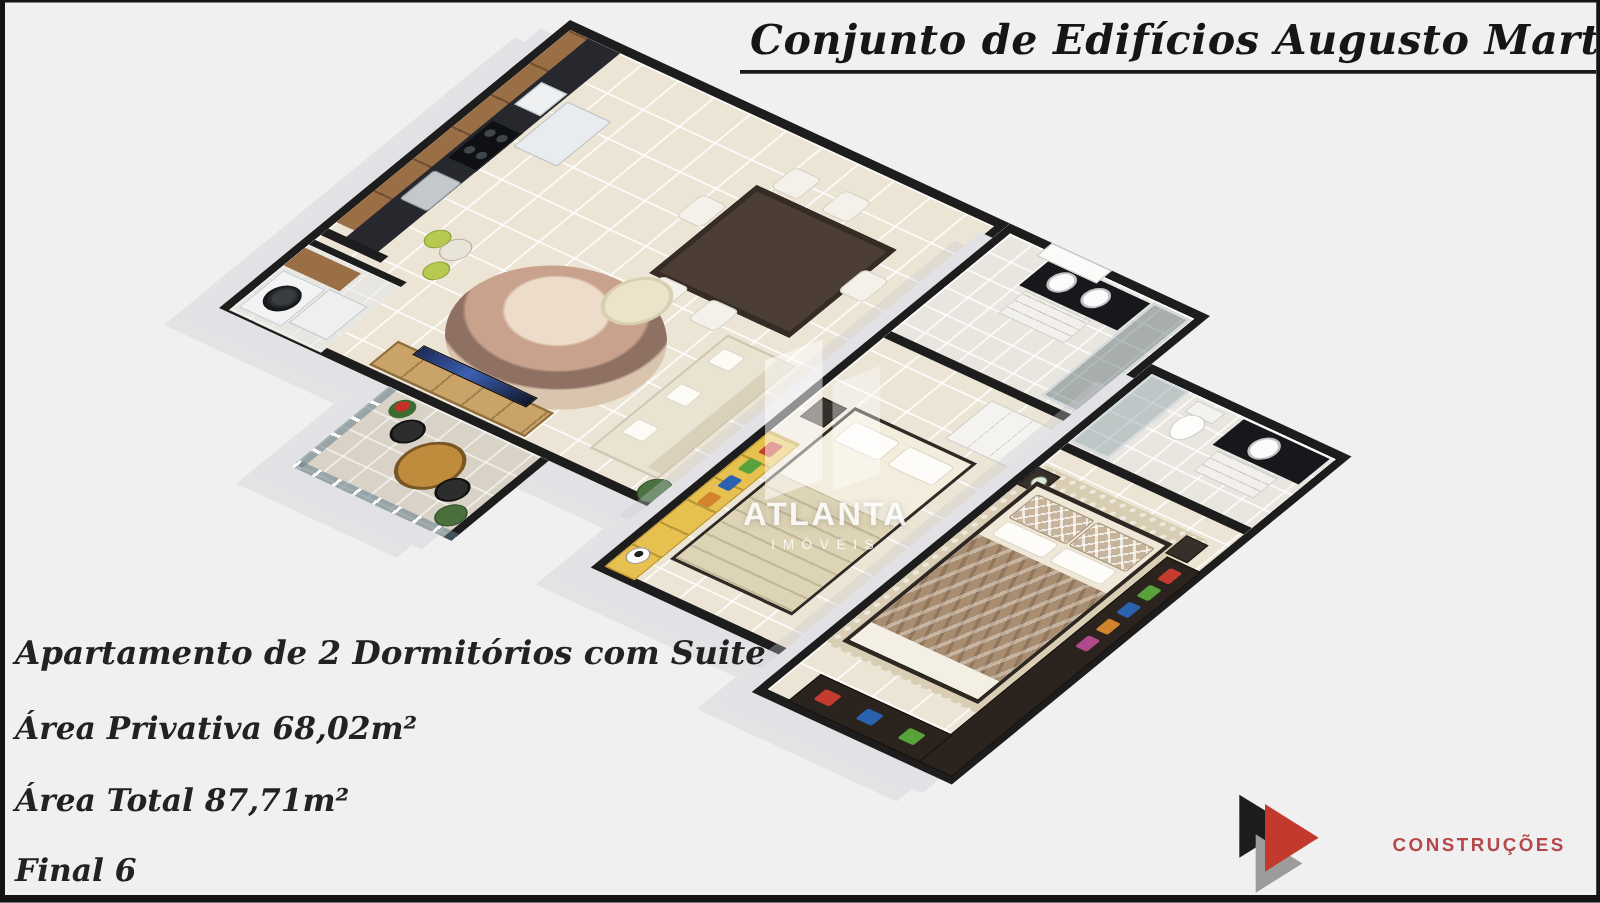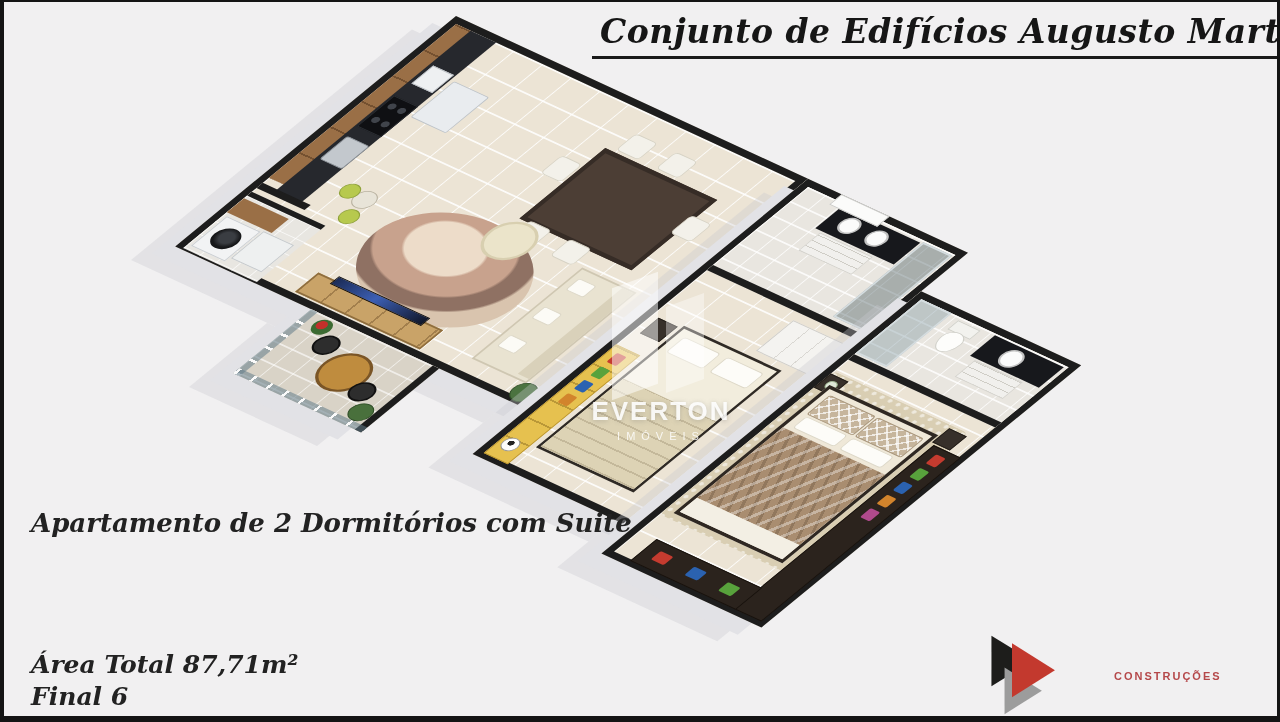--- a/index.html
+++ b/index.html
@@ -48,34 +48,34 @@
            border:1px solid #d4d2cc;}
   .espresso{background:#2b231d; border:1px solid #17110c;}
   .witem{width:12px; height:14px; margin:7px auto; border-radius:2px;}
   
   #title-wrap{left:588px; top:10px; width:672px; text-align:center; z-index:6;}
   #title-wrap span{
     font-family:"DejaVu Serif", serif; font-style:italic; font-weight:bold;
     font-size:33px; color:#161616; letter-spacing:.5px;
     border-bottom:3px solid #1a1a1a; padding:0 8px 5px; white-space:nowrap;}
   .info-line{
-    left:27px; font-family:"DejaVu Serif", serif; font-style:italic; font-weight:bold;
+    left:8px; font-family:"DejaVu Serif", serif; font-style:italic; font-weight:bold;
     color:#222; z-index:6; white-space:nowrap;}
   #watermark{left:568px; top:276px; width:178px; text-align:center; z-index:5;}
   .wm-glyph{position:relative; height:118px;}
   .wm-slab1{position:absolute; left:40px; top:2px; width:46px; height:112px;
             background:rgba(255,255,255,.52); transform:skewY(-20deg);}
   .wm-slab2{position:absolute; left:94px; top:22px; width:38px; height:86px;
             background:rgba(255,255,255,.38); transform:skewY(-20deg);}
   .wm-name{font-weight:bold; font-size:26px; letter-spacing:2px; color:rgba(255,255,255,.88);
            text-shadow:0 1px 5px rgba(110,110,110,.35);}
   .wm-tag{font-size:11px; letter-spacing:6px; color:rgba(255,255,255,.82); margin-top:3px;}
   #logo{left:980px; top:628px; width:290px; height:88px; display:flex; align-items:center; gap:10px; z-index:6;}
   .logo-name{font-weight:bold; font-size:33px; letter-spacing:7px; color:#1d1d1b; line-height:1;}
-  .logo-tag{font-weight:bold; font-size:11px; letter-spacing:2px; color:#b5484a; margin-top:4px; padding-left:36px;}
+  .logo-tag{font-weight:bold; font-size:15px; letter-spacing:2px; color:#b5484a; margin-top:4px; padding-left:36px;}
 </style>
 </head>
 <body>
 
 <div id="canvas">
 
   <div id="plan">
 
     <div class="blk tiles" style="left:0;top:0;width:440px;height:360px;">
 
@@ -194,29 +194,30 @@
         <div class="fig" style="left:98px;top:9px;width:16px;height:13px;background:#58a23c;border-radius:2px;"></div>
       </div>
     </div>
   </div>
 
   <div class="abs" id="title-wrap">
     <span>Conjunto de Edifícios Augusto Martins</span>
   </div>
 
   <div class="abs info-line" style="top:506px;font-size:26px;">Apartamento de 2 Dormitórios com Suite</div>
-  <div class="abs info-line" style="top:624px;font-size:25px;margin-top:24px;">Área Total 87,71m²</div>
+  <div class="abs info-line" style="top:566px;font-size:25px;">Área Privativa 68,02m²</div>
+  <div class="abs info-line" style="top:624px;font-size:25px;">Área Total 87,71m²</div>
   <div class="abs info-line" style="top:680px;font-size:25px;">Final 6</div>
 
   <div class="abs" id="watermark">
     <div class="wm-glyph">
       <div class="wm-slab1"></div>
       <div class="wm-slab2"></div>
     </div>
-    <div class="wm-name">EVERTON</div>
+    <div class="wm-name">ATLANTA</div>
     <div class="wm-tag">IMÓVEIS</div>
   </div>
 
   <div class="abs" id="logo">
     <svg width="84" height="88" viewBox="0 0 90 90">
       <polygon points="8,4 8,58 52,31" fill="#1d1d1b"></polygon>
       <polygon points="22,38 22,88 62,63" fill="#9c9c9c"></polygon>
       <polygon points="30,12 30,70 76,41" fill="#c3392e"></polygon>
     </svg>
     <div>

